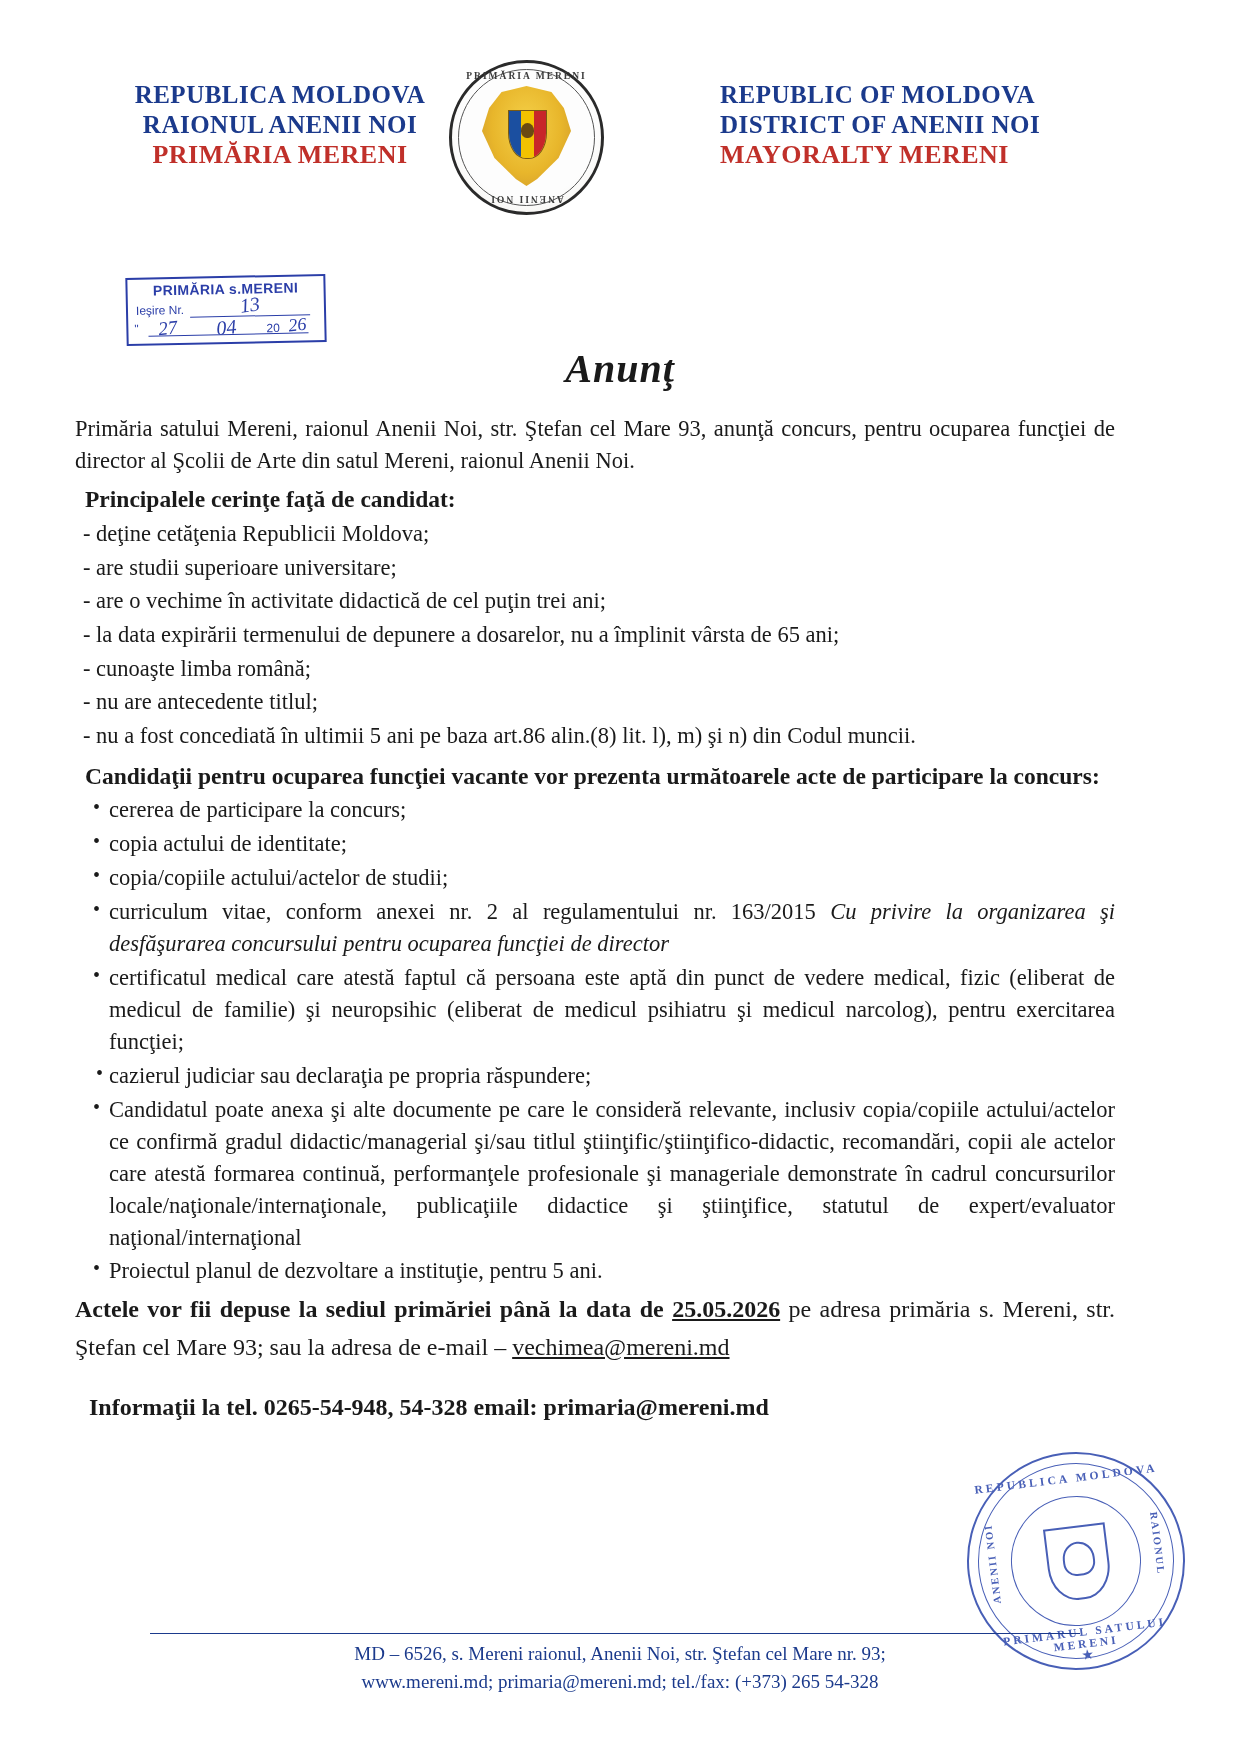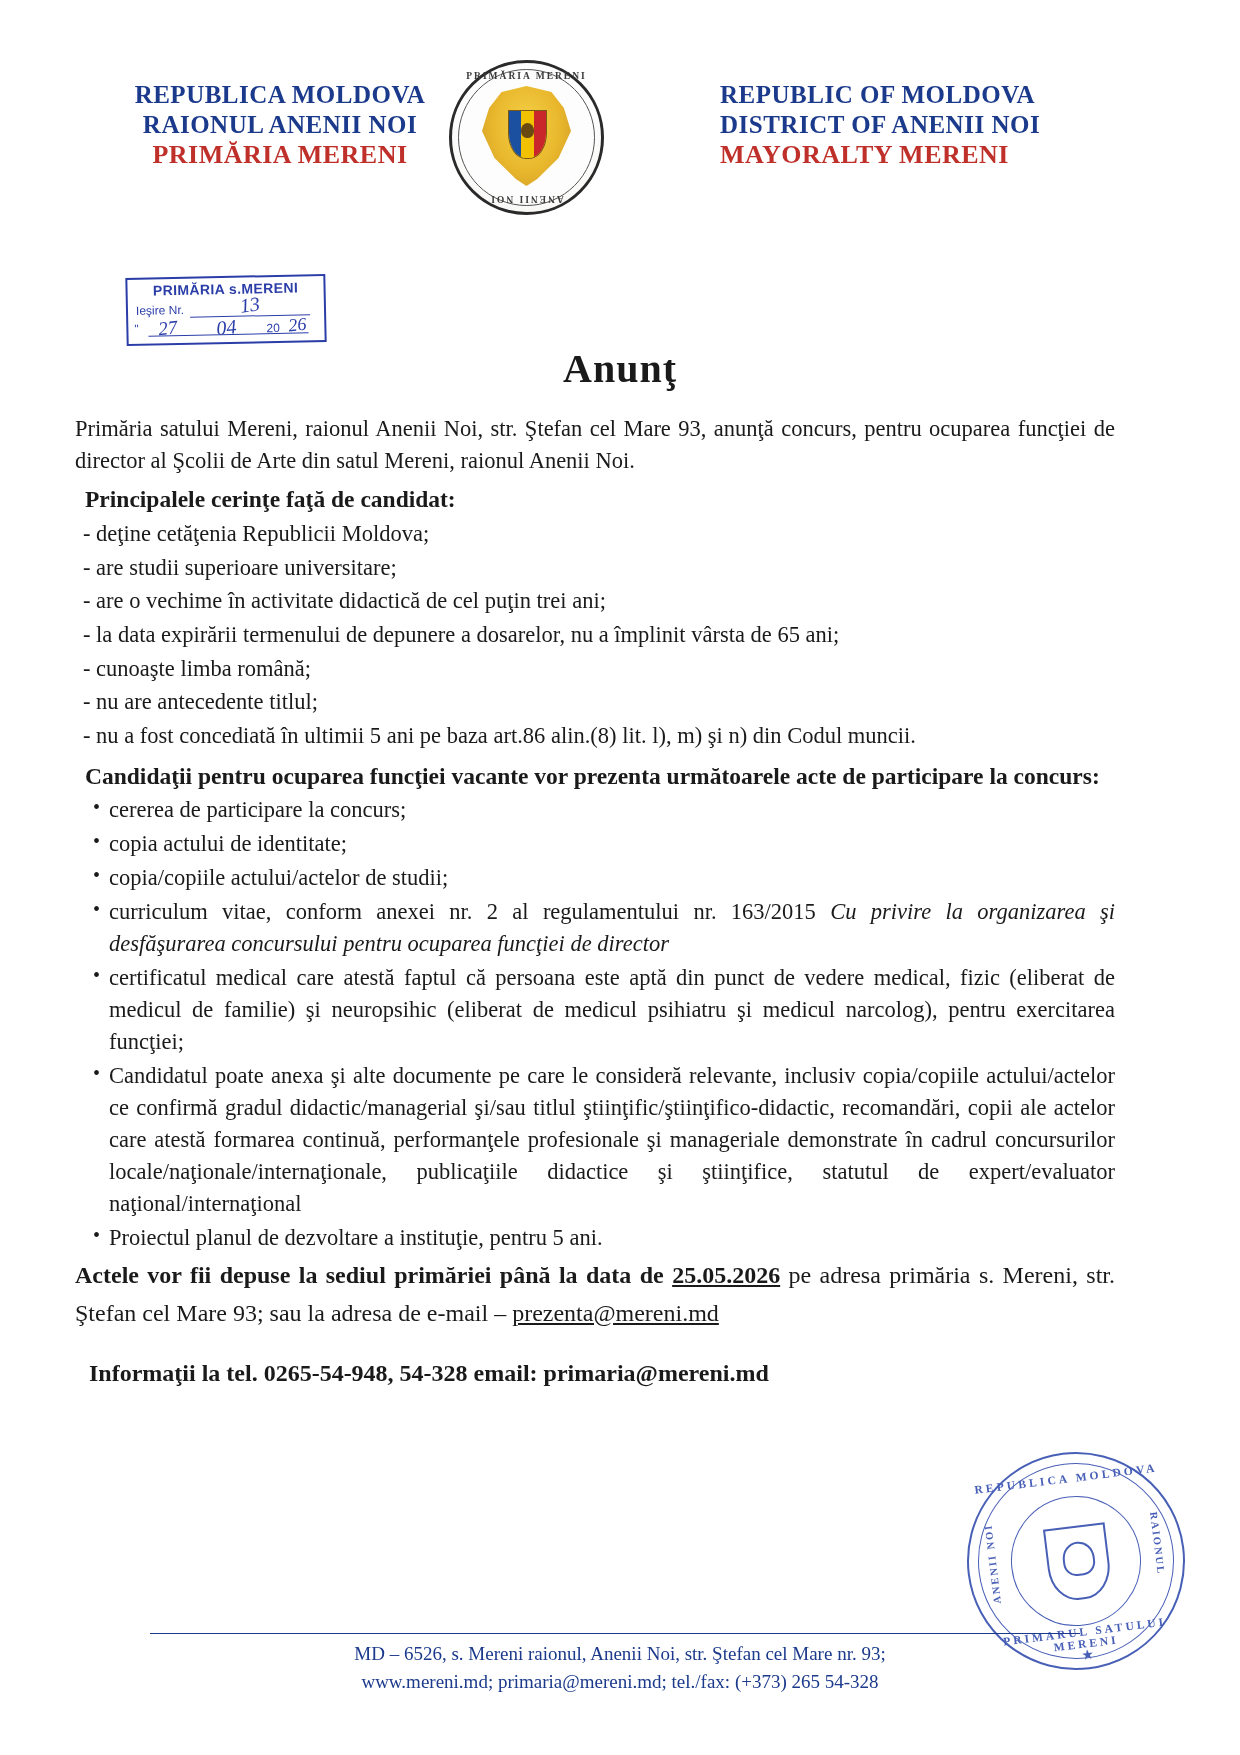--- a/index.html
+++ b/index.html
@@ -215,20 +215,21 @@
   .doc-title {
     position: absolute;
     top: 345px;
     left: 0;
     width: 1240px;
     text-align: center;
     font-size: 40px;
     font-weight: bold;
     font-family: "Liberation Serif", serif;
     letter-spacing: 1px;
+    font-style: italic;
   }
   .content {
     position: absolute;
     top: 413px;
     left: 75px;
     width: 1040px;
     font-size: 22.5px;
     line-height: 1.42;
   }
   .p-intro {
@@ -480,26 +481,27 @@
   </ul>
 
   <div class="h-bold-just">Candidaţii pentru ocuparea funcţiei vacante vor prezenta următoarele acte de participare la concurs:</div>
 
   <ul class="bullet-list">
     <li>cererea de participare la concurs;</li>
     <li>copia actului de identitate;</li>
     <li>copia/copiile actului/actelor de studii;</li>
     <li><span>curriculum vitae, conform anexei nr. 2 al regulamentului nr. 163/2015 </span><span class="ital">Cu privire la organizarea şi desfăşurarea concursului pentru ocuparea funcţiei de director</span></li>
     <li>certificatul medical care atestă faptul că persoana este aptă din punct de vedere medical, fizic (eliberat de medicul de familie) şi neuropsihic (eliberat de medicul psihiatru şi medicul narcolog), pentru exercitarea funcţiei;</li>
+    <li class="spaced">cazierul judiciar sau declaraţia pe propria răspundere;</li>
     <li>Candidatul poate anexa şi alte documente pe care le consideră relevante, inclusiv copia/copiile actului/actelor ce confirmă gradul didactic/managerial şi/sau titlul ştiinţific/ştiinţifico-didactic, recomandări, copii ale actelor care atestă formarea continuă, performanţele profesionale şi manageriale demonstrate în cadrul concursurilor locale/naţionale/internaţionale, publicaţiile didactice şi ştiinţifice, statutul de expert/evaluator naţional/internaţional</li>
     <li>Proiectul planul de dezvoltare a instituţie, pentru 5 ani.</li>
   </ul>
 
   <p class="closing">
-    <span class="b">Actele vor fii depuse la sediul primăriei până la data de </span><span class="u-bold">25.05.2026</span><span> pe adresa primăria s. Mereni, str. Ştefan cel Mare 93; sau la adresa de e-mail – </span><span class="mail-link">prezenta@mereni.md</span>
+    <span class="b">Actele vor fii depuse la sediul primăriei până la data de </span><span class="u-bold">25.05.2026</span><span> pe adresa primăria s. Mereni, str. Ştefan cel Mare 93; sau la adresa de e-mail – </span><span class="mail-link">vechimea@mereni.md</span>
   </p>
 
   <div class="info-line">Informaţii la tel. 0265-54-948, 54-328 email: primaria@mereni.md</div>
 </div>
 
 <div class="seal">
   <div class="c1"></div>
   <div class="c2"></div>
   <div class="c3"></div>
   <div class="txt-top">REPUBLICA  MOLDOVA</div>

